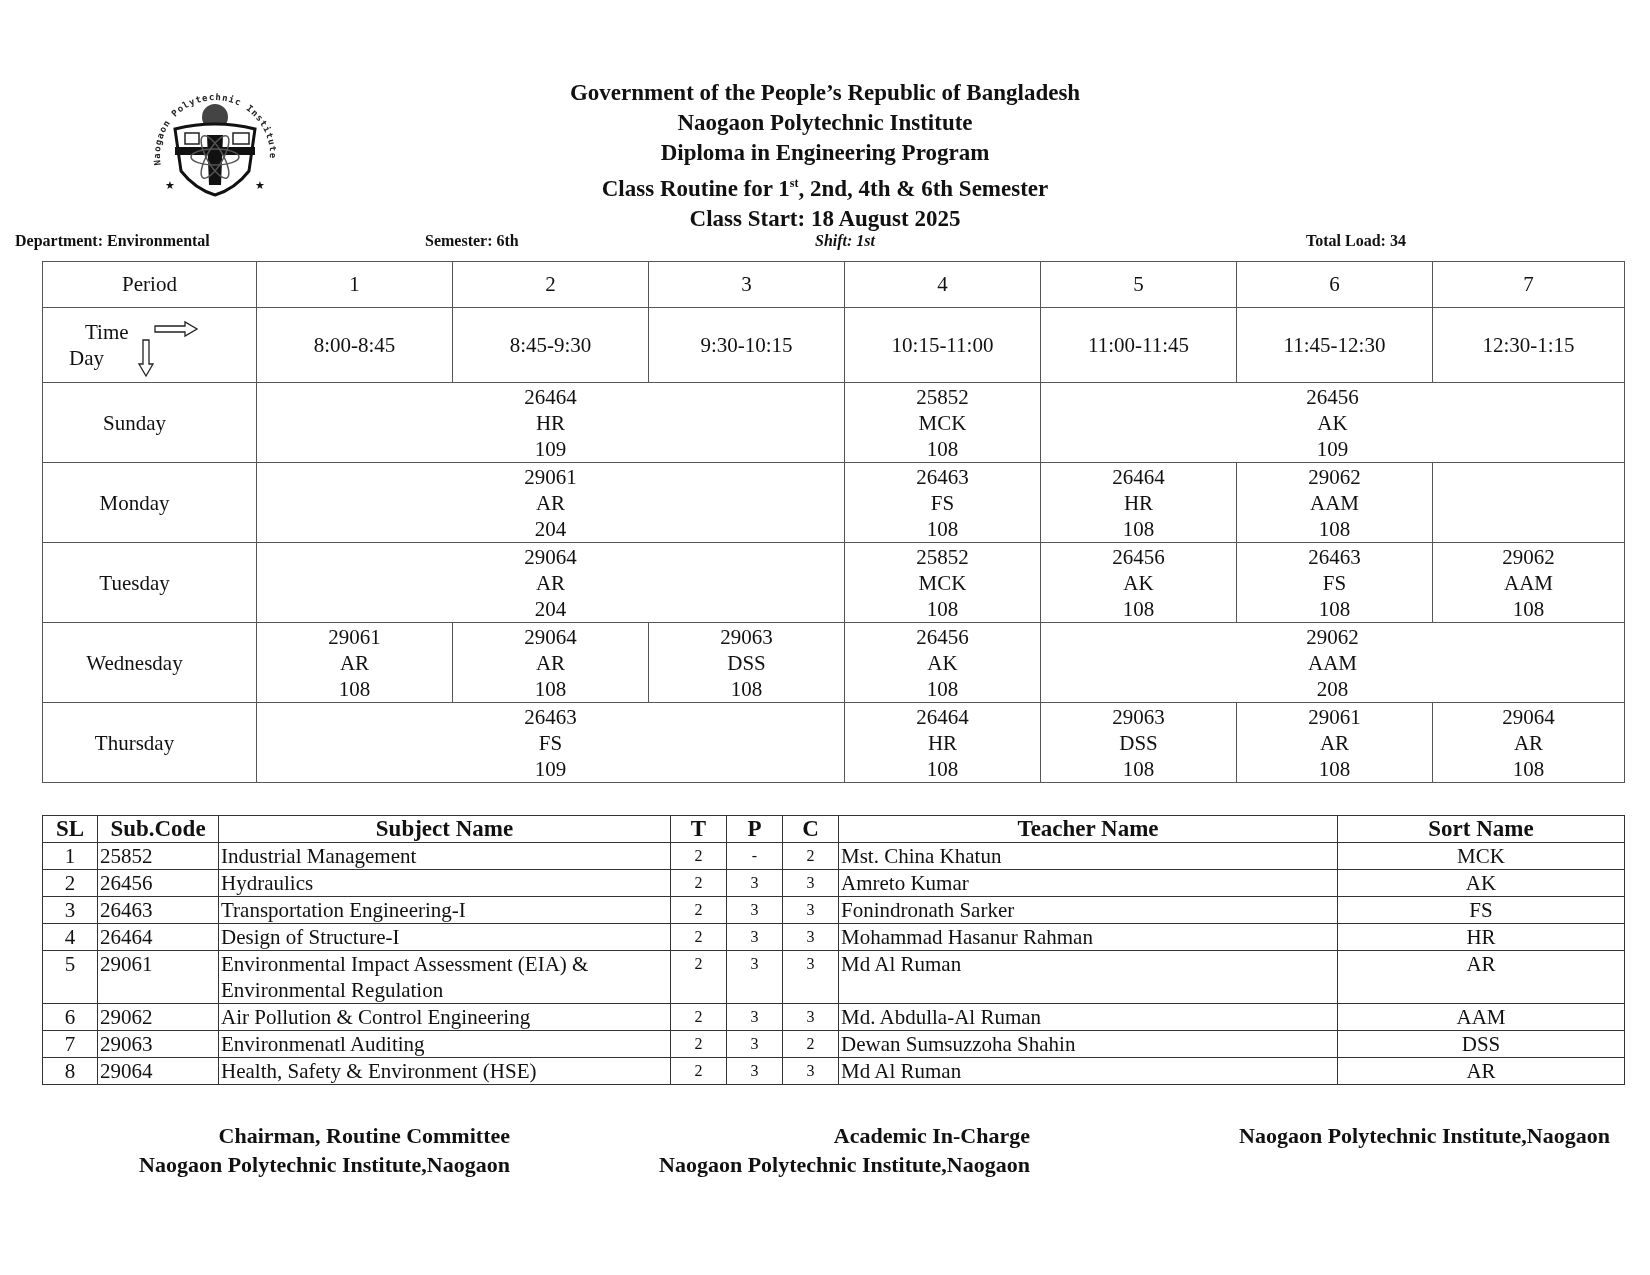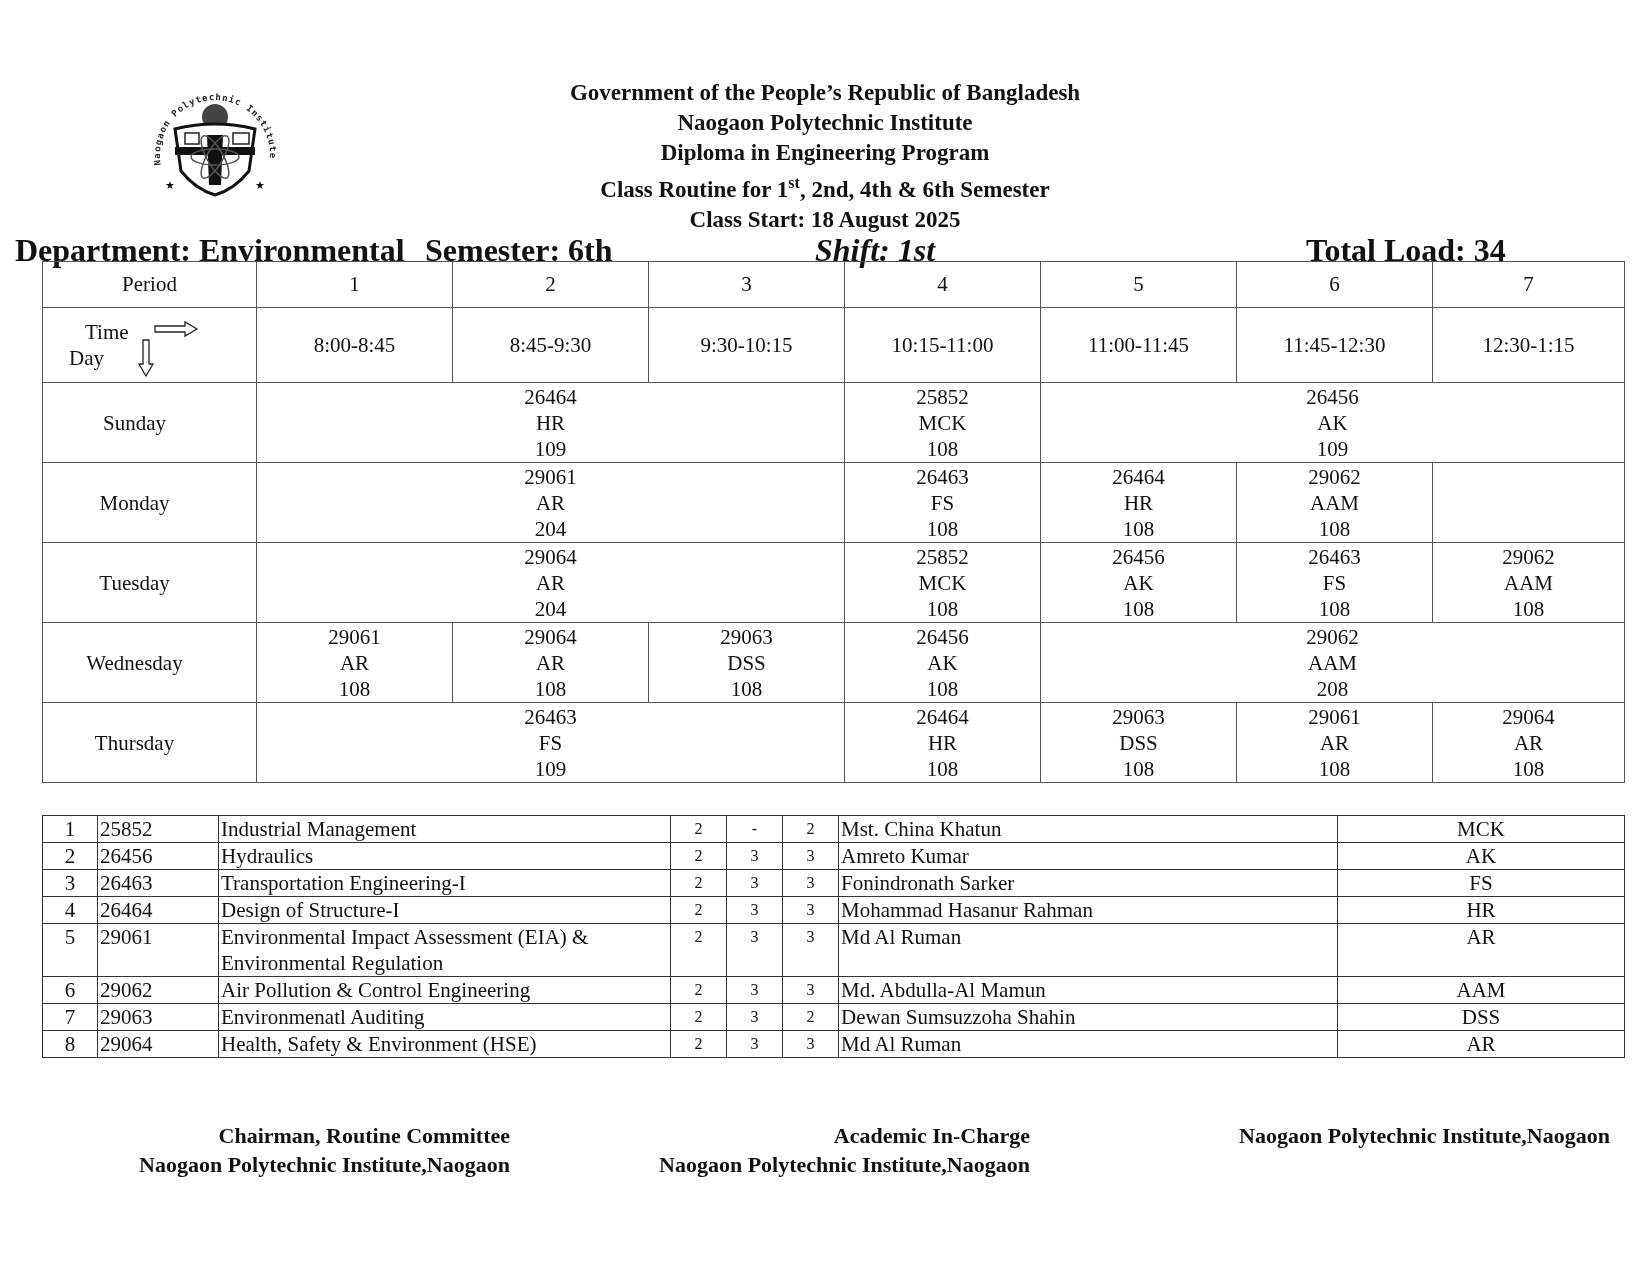--- a/index.html
+++ b/index.html
@@ -2,22 +2,22 @@
 <html><head>
 <meta charset="utf-8">
 <style>
   html, body { margin:0; padding:0; background:#ffffff; }
   body { width:1650px; height:1275px; position:relative; overflow:hidden;
          font-family:"Liberation Serif", serif; color:#111; }
   .abs { position:absolute; }
   #logo { left:145px; top:85px; width:140px; height:120px; }
   #header { left:0; width:1650px; top:78px; text-align:center; font-size:23px; line-height:30px;font-weight:bold; }
   #header div { white-space:nowrap; }
-  #header sup { font-size:16px; }
-  .meta { top:232px; font-weight:bold; font-size:32px; white-space:nowrap;text-align:right; }
+  #header sup { font-size:12px; }
+  .meta { top:232px; font-weight:bold; font-size:16px; white-space:nowrap;text-align:right; }
   table { border-collapse:collapse; }
   #routine { left:42px; top:261px; width:1582px; table-layout:fixed; font-size:21px; }
   #routine td { border:1.4px solid #555; text-align:center; vertical-align:middle; padding:0; }
   #routine tr.hdr td { height:45px; }
   #routine tr.time td { height:74px; }
   #routine tr.day td { height:79px; line-height:26px; }
   #routine tr.day td.dayname { text-align:center; padding-right:30px; }
   .timeday { position:relative; height:74px; text-align:left; }
   .timeday .t1 { position:absolute; left:26px; top:12px;margin-left:16px; }
   .timeday .t2 { position:absolute; left:26px; top:38px; }
@@ -248,20 +248,30 @@
     <col style="width:55px">
       <col style="width:121px">
       <col style="width:452px">
       <col style="width:56px">
     <col style="width:56px">
       <col style="width:56px">
       <col style="width:499px">
       <col style="width:287px">
   </colgroup>
   <tbody id="subjects-body">
+    <tr class="shdr">
+      <td>SL</td>
+      <td>Sub.Code</td>
+      <td>Subject Name</td>
+      <td>T</td>
+      <td>P</td>
+      <td>C</td>
+      <td>Teacher Name</td>
+      <td>Sort Name</td>
+    </tr>
   <tr>
         <td class="c">1</td>
         <td>25852</td>
         <td>Industrial Management</td>
         <td class="c small">2</td>
         <td class="c small">-</td>
         <td class="c small">2</td>
         <td>Mst. China Khatun</td>
         <td class="c">MCK</td>
       </tr>
@@ -305,21 +315,21 @@
         <td>Md Al Ruman</td>
         <td class="c">AR</td>
       </tr>
       <tr>
         <td class="c">6</td>
         <td>29062</td>
         <td>Air Pollution &amp; Control Engineering</td>
         <td class="c small">2</td>
         <td class="c small">3</td>
         <td class="c small">3</td>
-        <td>Md. Abdulla-Al Mamun</td>
+        <td>Md. Abdulla-Al Ruman</td>
         <td class="c">AAM</td>
       </tr>
       <tr>
         <td class="c">7</td>
         <td>29063</td>
         <td>Environmenatl Auditing</td>
         <td class="c small">2</td>
         <td class="c small">3</td>
         <td class="c small">2</td>
         <td>Dewan Sumsuzzoha Shahin</td>

